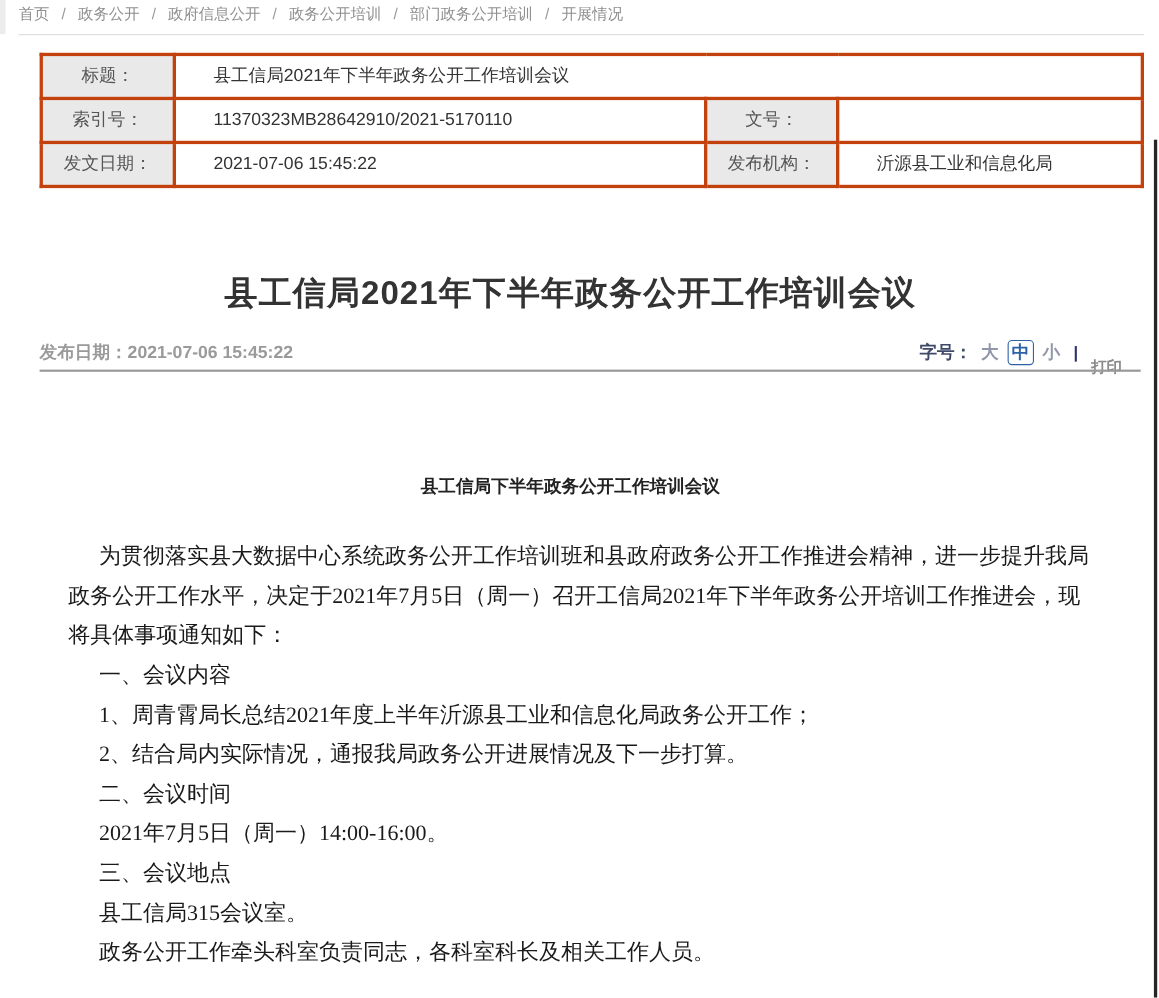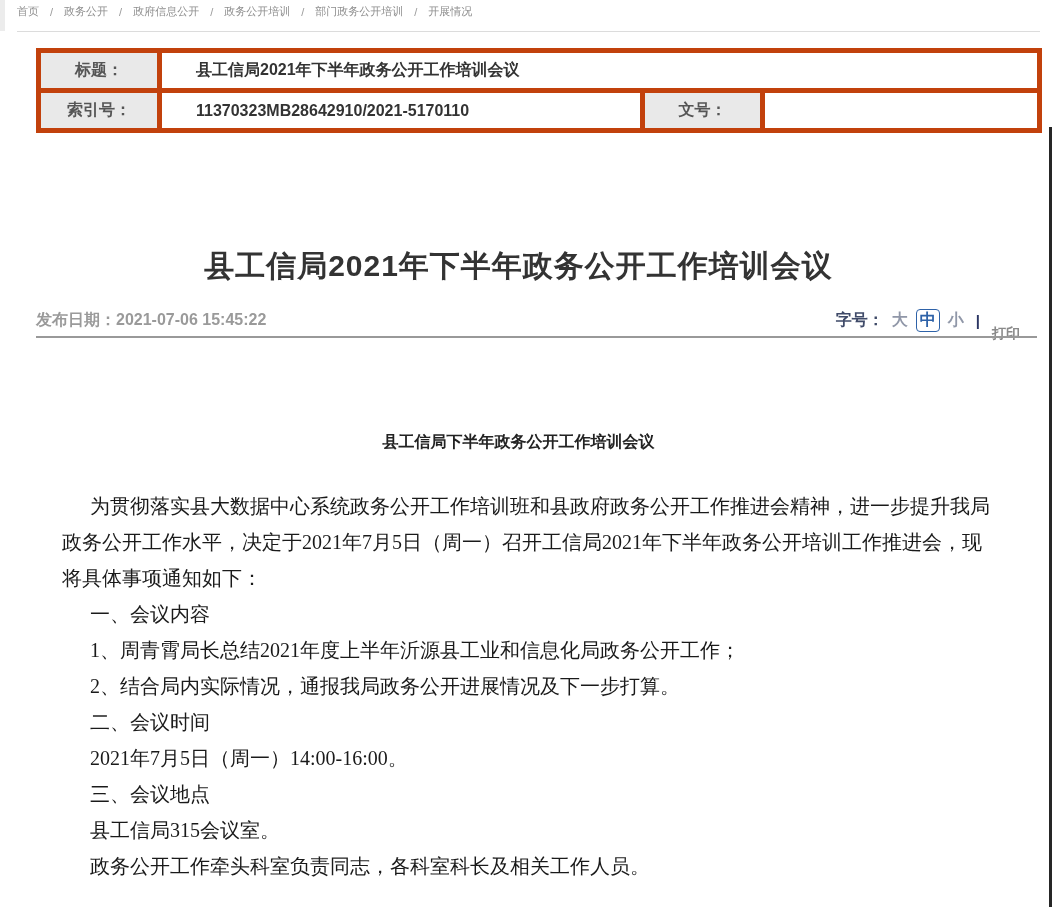--- a/index.html
+++ b/index.html
@@ -11,42 +11,41 @@
     overflow: hidden;
     position: relative;
   }
   .corner-strip {
     position: absolute; left: 0; top: 0;
     width: 5px; height: 31px; background: #ececec;
   }
   
   .breadcrumb {
     position: absolute; top: 4px; left: 17px;
-    font-size: 11px; color: #8f8f8f;
-    display: flex; align-items: center; gap: 11px;
+    font-size: 14px; color: #8f8f8f;
+    display: flex; gap: 11px;
     white-space: nowrap;
   }
   .breadcrumb .crumb { color: #8f8f8f; cursor: pointer; }
   .breadcrumb .sep { color: #9a9a9a; }
   .breadcrumb-line {
     position: absolute; top: 31px; left: 17px; width: 1023px;
     border-top: 1px solid #dcdcdc;
   }
   
   table.meta {
     position: absolute; top: 48px; left: 36px;
     width: 1001px; border-collapse: collapse;
     table-layout: fixed;
     font-size: 16px;
   }
   table.meta td {
-    border: 5px solid #c2410c;
+    border: 3px solid #c2410c;
     height: 40px;
     vertical-align: middle;
-    font-weight: bold;
   }
   table.meta td.lbl {
     background: #e9e9e9;
     color: #555555;
     text-align: center;
   }
   table.meta td.val {
     background: #ffffff;
     color: #333333;
     padding-left: 34px;
@@ -137,20 +136,26 @@
       <tr>
     <td class="lbl">标题：</td>
     <td class="val" colspan="3">县工信局2021年下半年政务公开工作培训会议</td>
   </tr>
   <tr>
     <td class="lbl">索引号：</td>
     <td class="val">11370323MB28642910/2021-5170110</td>
     <td class="lbl">文号：</td>
     <td class="val"></td>
   </tr>
+  <tr>
+    <td class="lbl">发文日期：</td>
+    <td class="val">2021-07-06 15:45:22</td>
+    <td class="lbl">发布机构：</td>
+    <td class="val">沂源县工业和信息化局</td>
+  </tr>
 </tbody>
   </table>
 
 <h1 class="main-title">县工信局2021年下半年政务公开工作培训会议</h1>
 
 <div class="meta-row">
   <div class="pub-date">
     <span>发布日期：</span><span>2021-07-06 15:45:22</span>
   </div>
   <div class="fontsize-ctrl">

